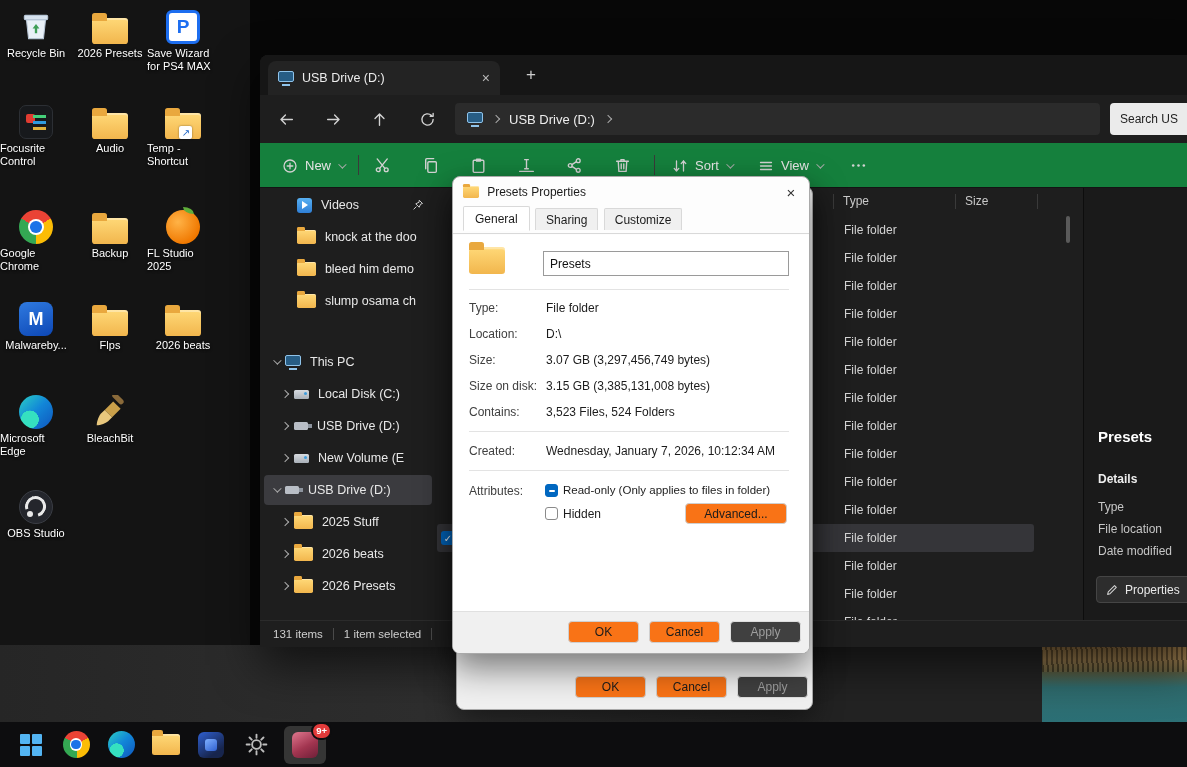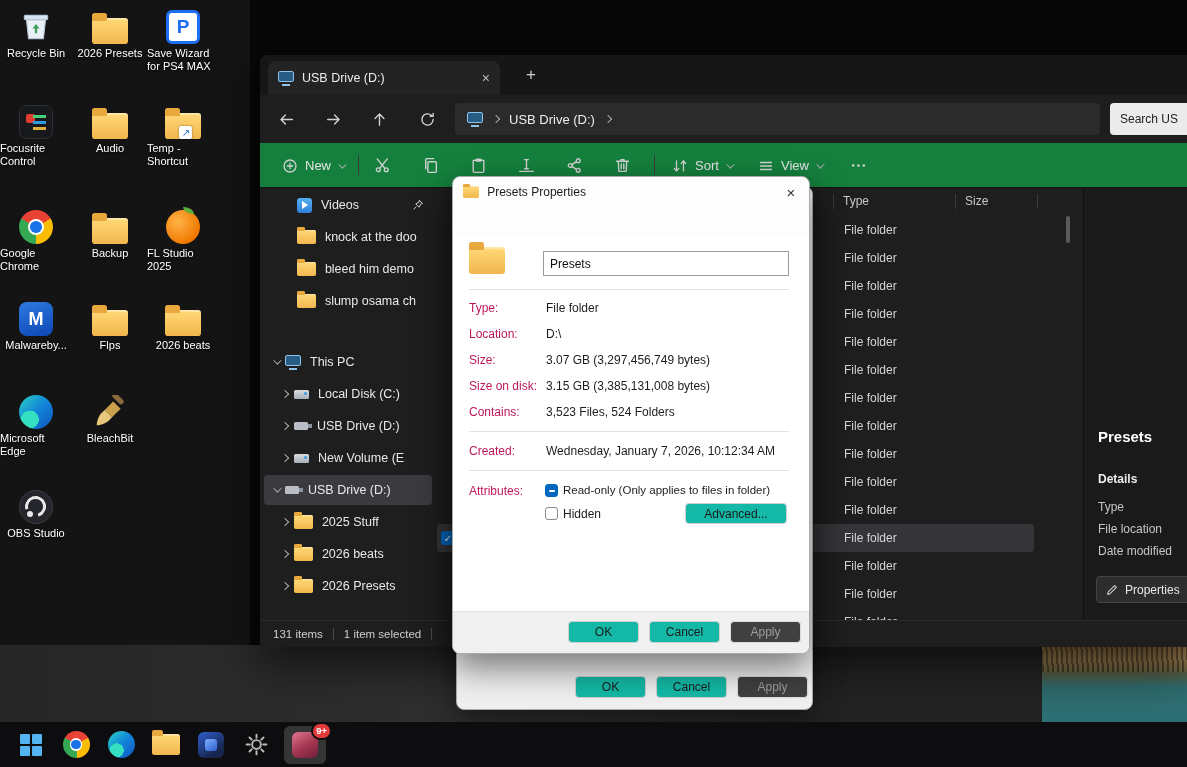--- a/index.html
+++ b/index.html
@@ -98,26 +98,26 @@
 .dlg-title{height:30px;display:flex;align-items:center;gap:8px;padding:0 10px}
 .dlg-title .t{flex:1;font-size:12px;color:#1b1b1b}
 .dlg-x{width:16px;text-align:center;color:#333;font-size:15px;cursor:pointer}
 .tabsrow{position:relative;height:27px;padding-left:10px;border-bottom:1px solid #d9d9d9}
 .dtab{display:inline-block;border:1px solid #d9d9d9;border-bottom:none;border-radius:2px 2px 0 0;background:#f0f0f0;padding:4px 10px 3px;margin-right:2px;font-size:12px;cursor:pointer;position:relative}
 .dtab.sel{background:#fff;padding:5px 11px 4px;top:-1px;z-index:2;border-bottom:1px solid #fff}
 .dpage{position:absolute;left:0;top:58px;right:0;bottom:42px;background:#fff}
 .bigfold{position:absolute;left:16px;top:12px;font-size:27px}
 .namein{position:absolute;left:90px;top:16px;width:246px;height:25px;border:1px solid #9a9a9a;padding-left:6px;font-size:12px;color:#111;font-family:"Liberation Sans",sans-serif}
 .dsep{position:absolute;left:16px;right:20px;height:1px;background:#e3e3e3}
-.dl{position:absolute;left:16px;font-size:12px;color:#be185d}
+.dl{position:absolute;left:16px;font-size:12px;color:#404040}
 .dv{position:absolute;left:93px;font-size:12px;color:#1c1c1c;white-space:nowrap}
 .cb{position:absolute;width:13px;height:13px;border:1px solid #8a8a8a;border-radius:3px;background:#fff}
 .cb.ind{background:#0067c0;border-color:#0067c0}
 .cb.ind::after{content:"";position:absolute;left:2.5px;top:5px;width:6px;height:2px;background:#fff;border-radius:1px}
-.dbtn{position:absolute;height:22px;width:71px;background:#14b8a6;border:1px solid #cfcfcf;border-radius:4px;font-size:12px;color:#1b1b1b;cursor:pointer;font-family:"Liberation Sans",sans-serif}
+.dbtn{position:absolute;height:22px;width:71px;background:#f97316;border:1px solid #cfcfcf;border-radius:4px;font-size:12px;color:#1b1b1b;cursor:pointer;font-family:"Liberation Sans",sans-serif}
 .dbtn.dis{background:#404040;border-color:#dedede;color:#9e9e9e}
 .dstrip{position:absolute;left:0;right:0;bottom:0;height:42px;background:#f0f0f0;border-top:1px solid #e0e0e0}
 .dlg-behind{position:absolute;left:456px;top:186px;width:357px;height:524px;background:#f0f0f0;border:1px solid #a9a9a9;border-radius:8px;box-shadow:0 12px 30px rgba(0,0,0,.45);z-index:20}
 
 
 .taskbar{position:absolute;left:0;bottom:0;width:1187px;height:45px;background:#0d0d0f;display:flex;align-items:center;gap:11px;padding-left:14px;z-index:40}
 .tbicon{width:34px;height:34px;display:flex;align-items:center;justify-content:center;cursor:pointer}
 .startic{display:grid;grid-template-columns:10px 10px;grid-template-rows:10px 10px;gap:2px}
 .startic span{background:#53b4f2;border-radius:1px}
 .bluetile{width:26px;height:26px;border-radius:6px;background:linear-gradient(145deg,#2f5fd0 0%,#17254d 75%);position:relative}
@@ -494,20 +494,25 @@
   <button class="dbtn" style="left:199px;bottom:11px">Cancel</button>
   <button class="dbtn dis" style="left:280px;bottom:11px">Apply</button>
 </div>
 
 <div class="dlg">
   <div class="dlg-title">
     <span class="fold" style="font-size:12px"></span>
     <span class="t">Presets Properties</span>
     <span class="dlg-x">×</span>
   </div>
+  <div class="tabsrow">
+    <span class="dtab sel">General</span>
+    <span class="dtab">Sharing</span>
+    <span class="dtab">Customize</span>
+  </div>
   <div class="dpage">
     <span class="fold bigfold"></span>
     <input class="namein" value="Presets" style="">
     <div class="dsep" style="top:54px"></div>
 
     <span class="dl" style="top:66px">Type:</span>
     <span class="dv" style="top:66px">File folder</span>
     <span class="dl" style="top:92px">Location:</span>
     <span class="dv" style="top:92px">D:\</span>
     <span class="dl" style="top:118px">Size:</span>

